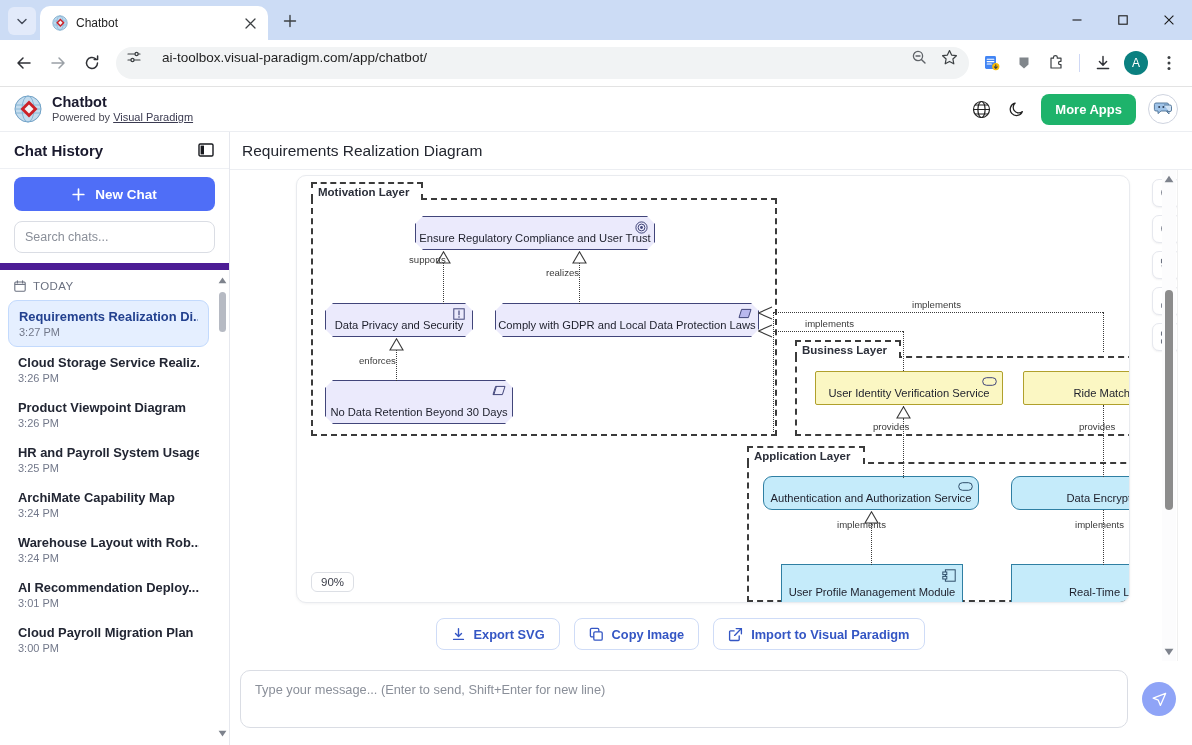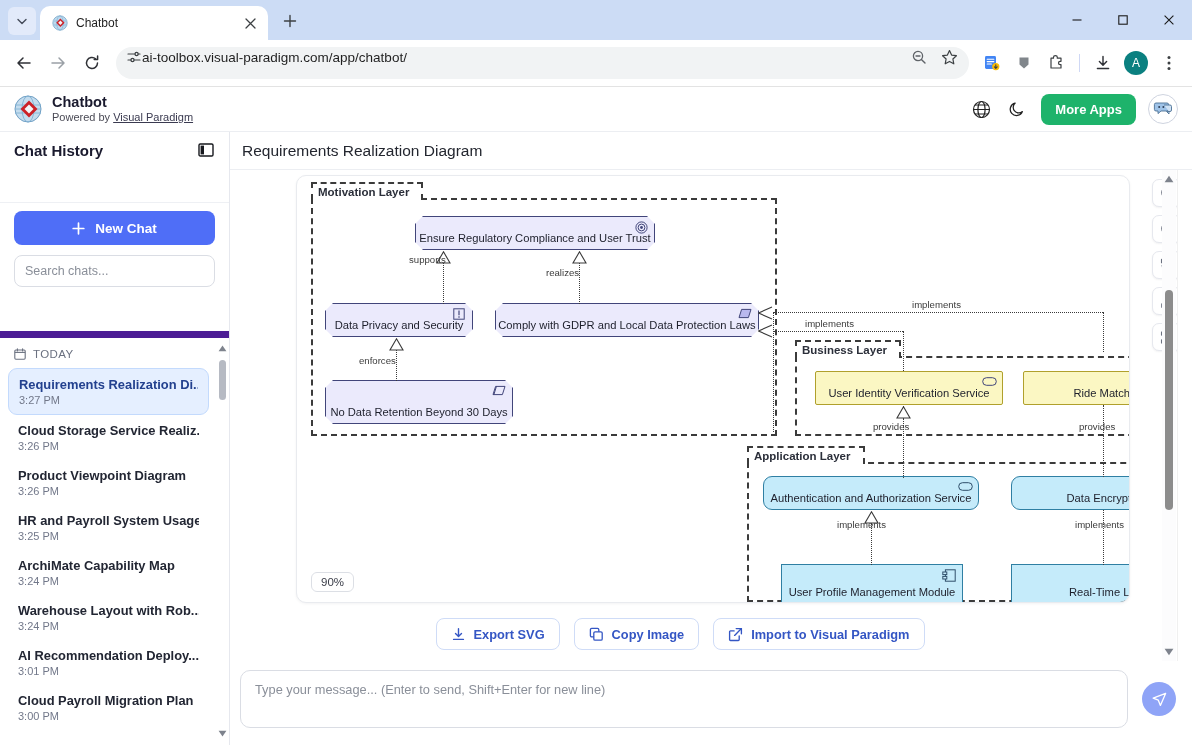--- a/index.html
+++ b/index.html
@@ -40,21 +40,21 @@
 
   .toolbar {
     height: 47px; flex: 0 0 47px; background: #ffffff; display: flex;
     align-items: center; padding: 0 8px; gap: 2px;
     border-bottom: 1px solid #e3e3e3;
   }
   .nav-btn { width: 32px; height: 32px; display: flex; align-items: center; justify-content: center; border-radius: 50%; }
   .omnibox {
     flex: 1; height: 32px; background: #f1f3f4; border-radius: 16px;
     display: flex; align-items: center; padding: 0 6px 12px 10px; margin: 0 6px;
-    gap: 0;
+    gap: 20px;
   }
   .omnibox-url { font-size: 13.5px; color: #1f1f1f; flex: 1; }
   .omni-right { display: flex; align-items: center; gap: 2px; }
   .omni-icon { width: 28px; height: 28px; display: flex; align-items: center; justify-content: center; border-radius: 50%; }
   .tb-icon { width: 30px; height: 30px; display: flex; align-items: center; justify-content: center; border-radius: 50%; }
   .tb-sep { width: 1px; height: 18px; background: #cfd8f5; margin: 0 6px; }
   .avatar-btn {
     width: 24px; height: 24px; border-radius: 50%; background: #0b8080;
     color: #fff; font-size: 12px; display: flex; align-items: center;
     justify-content: center; margin: 0 4px;
@@ -81,21 +81,21 @@
   .chat-avatar {
     width: 30px; height: 30px; border-radius: 50%; border: 1.5px solid #cfd4e0;
     display: flex; align-items: center; justify-content: center; background: #fff;
   }
 
   .body-row { flex: 1; display: flex; min-height: 0; }
 
   
   .sidebar {
     width: 230px; flex: 0 0 230px; background: #fff; display: flex;
-    flex-direction: column; border-right: 1px solid #e6e8ee; min-height: 0; gap: 34px;
+    flex-direction: column; border-right: 1px solid #e6e8ee; min-height: 0;
   }
   .sb-head {
     height: 36px; display: flex; align-items: center; padding: 0 14px;
     justify-content: space-between;
   }
   .sb-title { font-size: 15px; font-weight: 700; color: #1a1a2e; }
   .sb-toggle { width: 18px; height: 18px; display: flex; align-items: center; justify-content: center; }
   .sb-top { padding: 8px 14px 10px 14px; border-top: 1px solid #eef0f4; }
   .new-chat {
     width: 100%; height: 34px; background: #4f6ef7; color: #fff;

